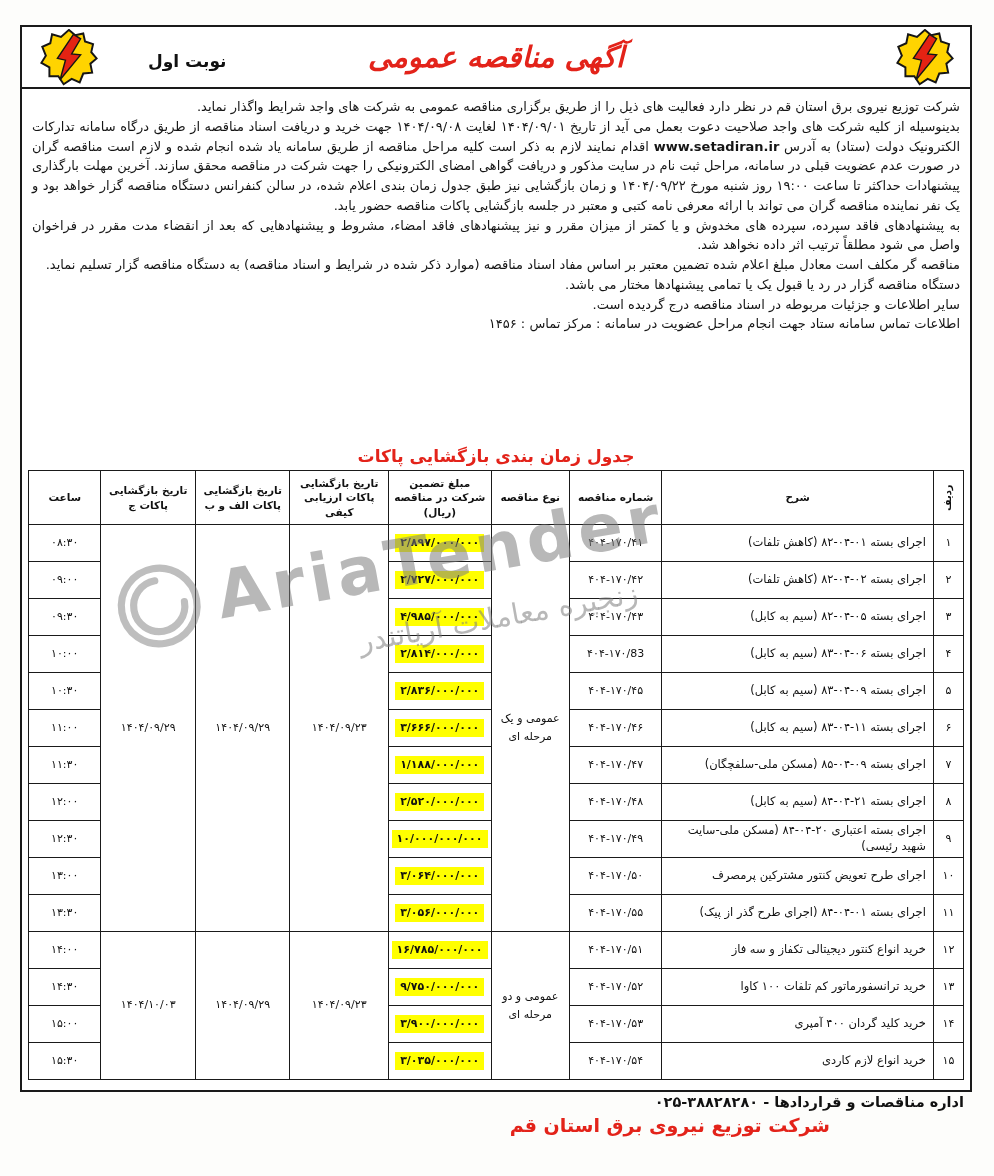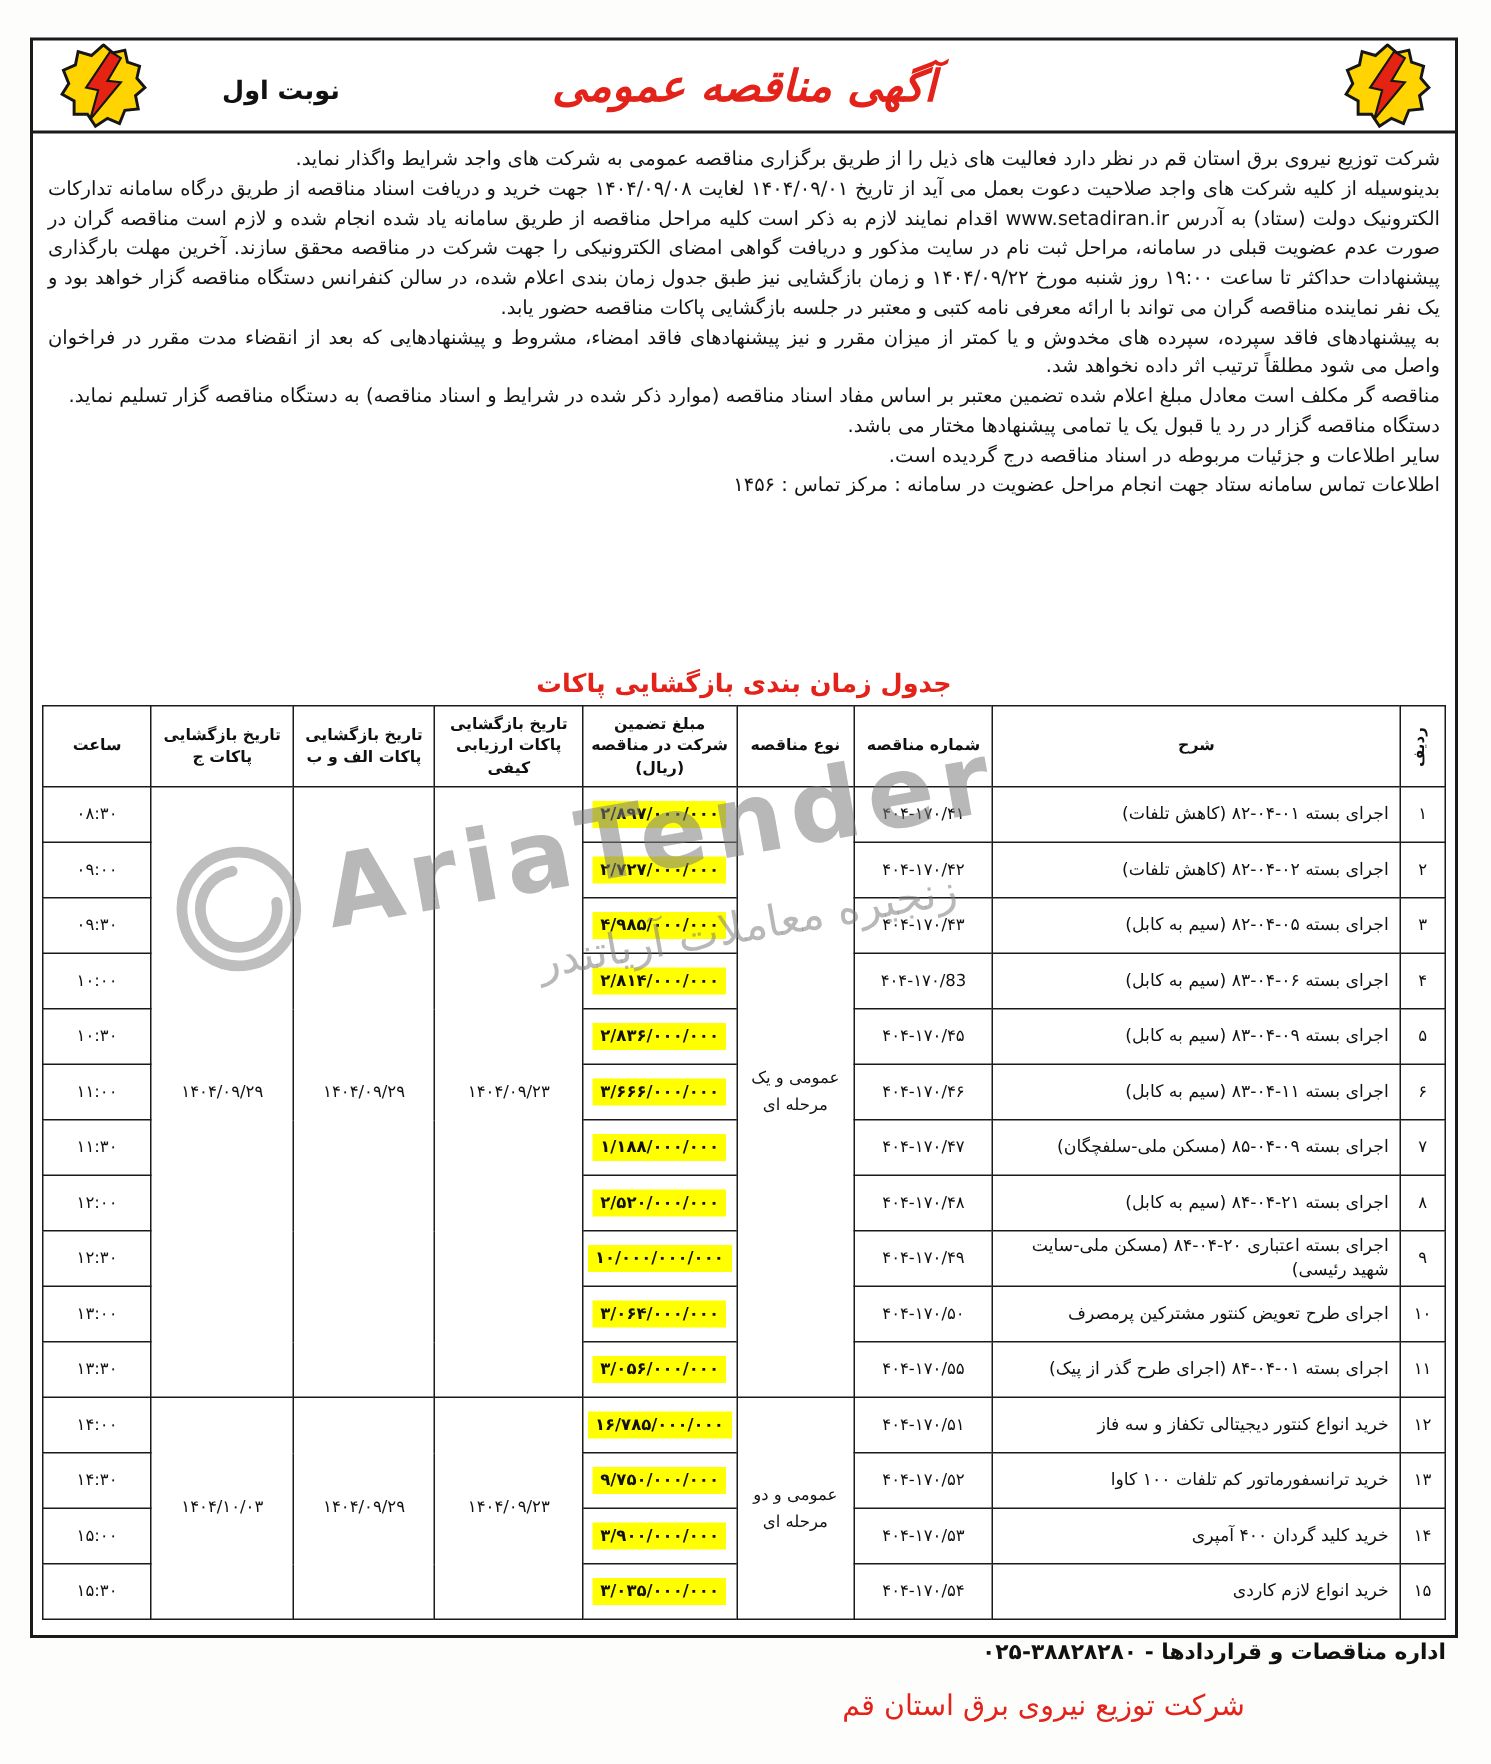--- a/index.html
+++ b/index.html
@@ -16,21 +16,21 @@
            color:#e3231a; letter-spacing:1px;font-style:italic; }
   .edition { position:absolute; left:126px; top:24px; font-size:17px; font-weight:bold; color:#111; }
   .logo { position:absolute; top:2px; width:58px; height:57px; }
   .logo.right { right:16px; }
   .logo.left  { left:18px; }
 
   
   .body-text { height:352px; overflow:hidden; padding:8px 10px 0 10px;
                font-size:13px; line-height:1.52; text-align:justify; color:#151515; }
   .body-text p { margin:0; }
-  .url { font-weight:normal; direction:ltr; unicode-bidi:embed; }
+  .url { font-weight:bold; direction:ltr; unicode-bidi:embed; }
 
   
   .table-title { text-align:center; color:#e3231a; font-weight:bold; font-size:17px; margin:5px 0 4px; }
   .table-wrap { padding:0 6px 6px 6px; }
   table { width:100%; border-collapse:collapse; table-layout:fixed; direction:rtl; }
   th, td { border:1.3px solid #1a1a1a; text-align:center; vertical-align:middle; color:#111;
            overflow:hidden; }
   th { font-size:10.5px; font-weight:bold; padding:3px 2px; height:54px; line-height:1.35; }
   tbody tr { height:37px; }
   td { font-size:11px; padding:1px 3px; line-height:1.35; }
@@ -46,22 +46,22 @@
                color:rgba(125,125,125,0.55); }
   .wm-row { display:flex; align-items:center; gap:16px; direction:ltr; padding-left:85px; }
   .wm-latin { font-size:66px; font-weight:bold; letter-spacing:5px; }
   .wm-circle { width:86px; height:86px; flex:0 0 auto; }
   .wm-persian { font-size:29px; letter-spacing:9px; padding:10px 0 0 0; direction:rtl;
                 text-align:center; }
 
   
   .footer { position:absolute; left:20px; right:22px; bottom:8px; height:74px; }
   .footer-contact { text-align:right; padding-right:8px; font-size:14.5px; font-weight:bold; color:#111; }
-  .footer-company { color:#e3231a; font-weight:normal; font-size:19px; text-align:right;
-                    padding-right:142px; margin-top:16px; }
+  .footer-company { color:#e3231a; font-weight:bold; font-size:19px; text-align:right;
+                    padding-right:142px; margin-top:4px; }
 </style>
 </head>
 <body>
 
 <div class="page">
 
   <div class="watermark">
     <div class="wm-row">
       <svg class="wm-circle" viewBox="0 0 84 84">
         <circle cx="42" cy="42" r="37" fill="none" stroke="rgba(125,125,125,0.5)" stroke-width="7"></circle>

